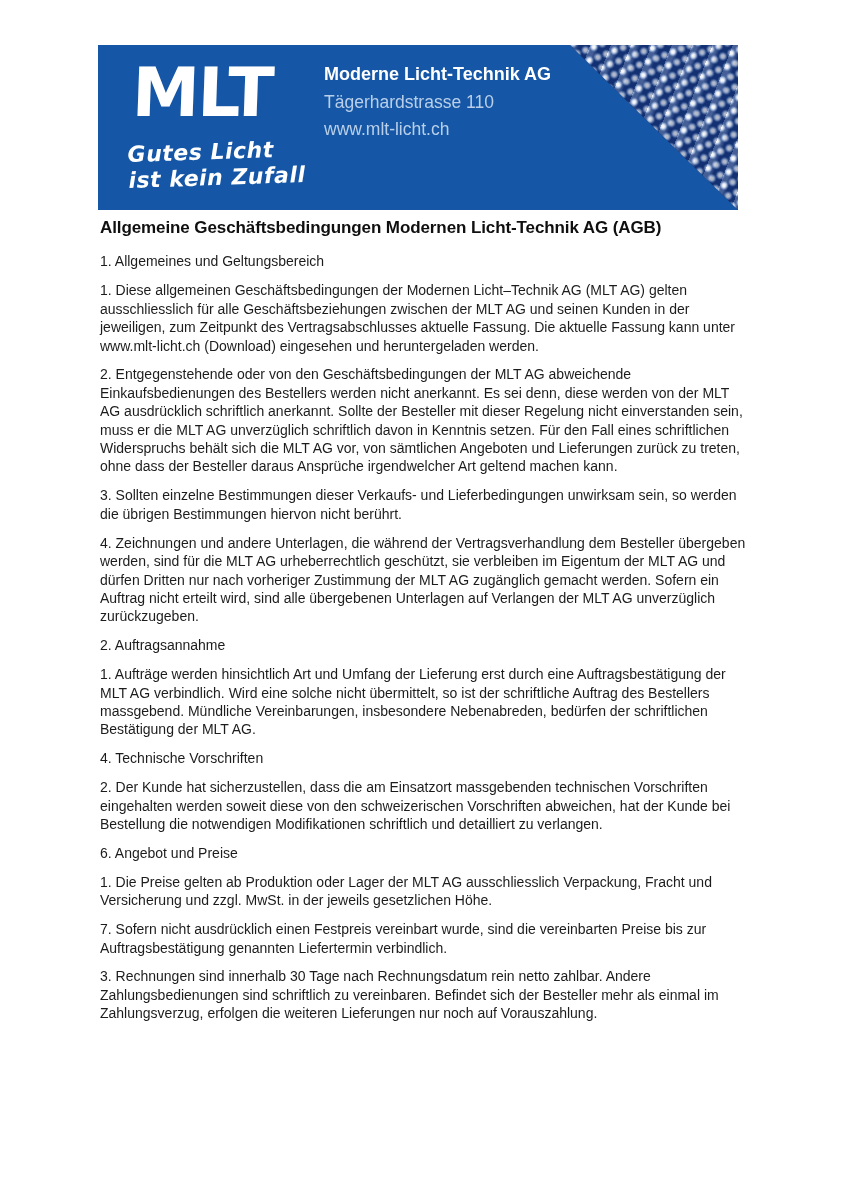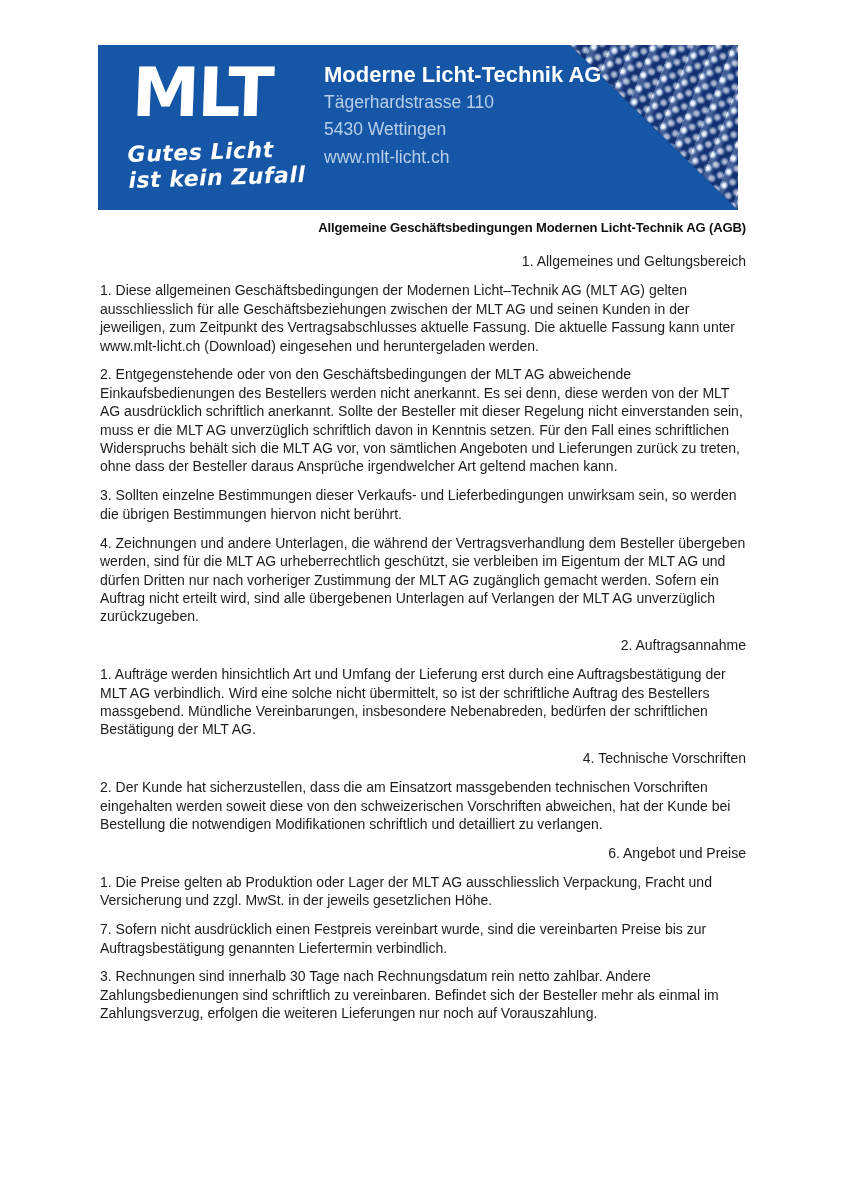--- a/index.html
+++ b/index.html
@@ -45,51 +45,50 @@
     color:#ffffff; font-style:italic; font-weight:bold;
     font-size:22px; line-height:26px; letter-spacing:0.5px;
     transform:rotate(-2deg);
     font-family:"DejaVu Sans","Liberation Sans",sans-serif;
   }
   .contact {
     position:absolute; left:226px; top:16px;
     color:#b9cfe9; font-size:17.5px; line-height:27.5px;
   }
   .contact .company-name {
-    color:#ffffff; font-weight:bold; font-size:22px;
+    color:#ffffff; font-weight:bold; font-size:18px;
   }
 
   
   .content {
     position:absolute; left:100px; top:219px; width:646px;
     color:#1c1c1c; font-size:14px; line-height:18.4px;
   }
   .doc-title {
-    font-weight:bold; font-size:13px; color:#0f0f0f;
-    margin:0 0 15px 0; letter-spacing:-0.1px;text-align:right;
+    font-weight:bold; font-size:17px; color:#0f0f0f;
+    margin:0 0 15px 0; letter-spacing:-0.1px;
   }
   .content p { margin:0 0 10.5px 0; }
-  .sec-heading { margin:0 0 10.5px 0;text-align:right; }
+  .sec-heading { margin:0 0 10.5px 0; }
 </style>
 </head>
 <body>
 
 <div class="page">
 
   <header class="banner">
     <div class="led-wall"></div>
     <div class="mlt-logo">MLT</div>
     <div class="tagline">
       <div>Gutes Licht</div>
       <div>ist kein Zufall</div>
     </div>
     <div class="contact">
       <div class="company-name">Moderne Licht-Technik AG</div>
       <div>Tägerhardstrasse 110</div>
-      <div>5430 Wettingen</div>
       <div>www.mlt-licht.ch</div>
     </div>
   </header>
 
   <main class="content">
     <h1 class="doc-title">Allgemeine Geschäftsbedingungen Modernen Licht-Technik AG (AGB)</h1>
 
     <section>
       <p class="sec-heading">1. Allgemeines und Geltungsbereich</p>
       <p>1. Diese allgemeinen Geschäftsbedingungen der Modernen Licht–Technik AG (MLT AG) gelten ausschliesslich für alle Geschäftsbeziehungen zwischen der MLT AG und seinen Kunden in der jeweiligen, zum Zeitpunkt des Vertragsabschlusses aktuelle Fassung. Die aktuelle Fassung kann unter www.mlt-licht.ch (Download) eingesehen und heruntergeladen werden.</p>

